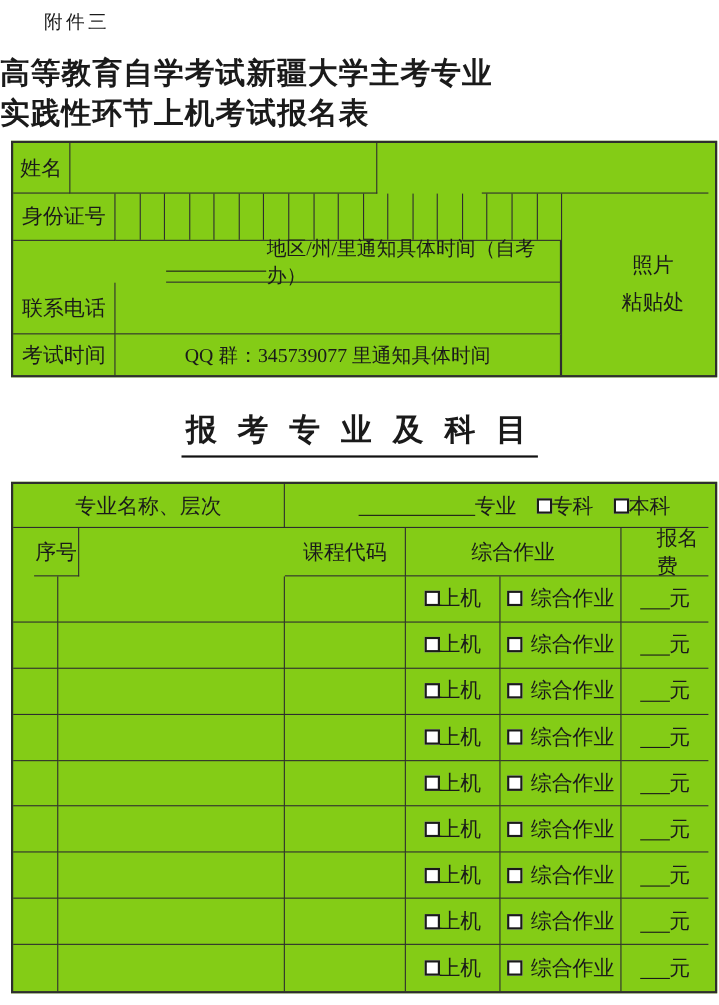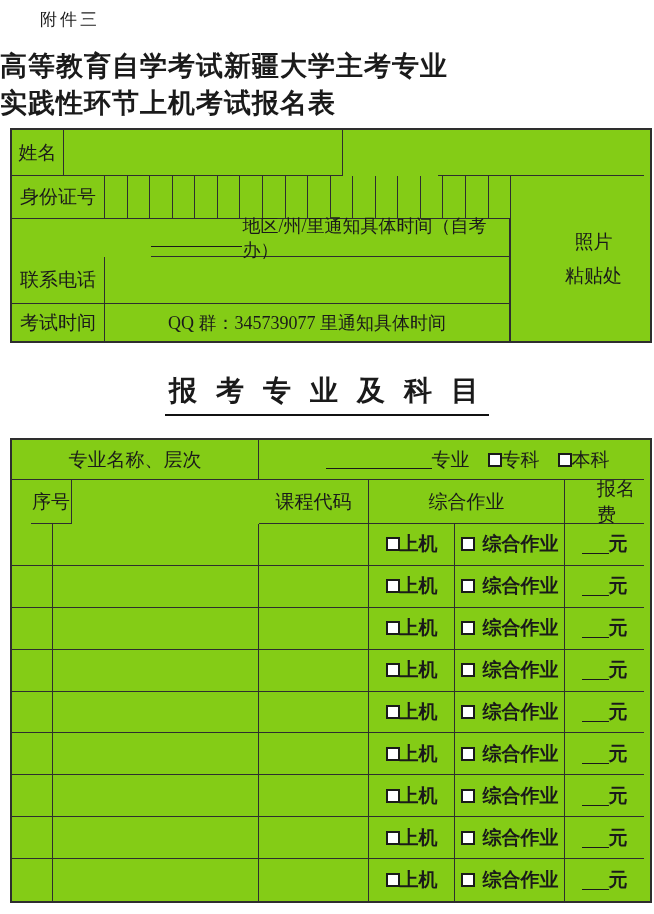--- a/index.html
+++ b/index.html
@@ -91,21 +91,21 @@
   .sp18 { display: inline-block; width: 18px; }
   .fs18 { font-size: 18px; }
   
   .course-rows {
     position: absolute;
     left: 0; top: 84px;
     width: 632px; height: 377px;
     display: flex;
     flex-direction: column;
   }
-  .course-row { flex: 1; display: flex; font-weight: bold; }
+  .course-row { flex: 1; display: flex; }
   .c2cell {
     border-right: 1.5px solid #2e2e2e;
     border-bottom: 1.5px solid #2e2e2e;
     display: flex;
     align-items: center;
     justify-content: center;
     font-size: 19px;
     height: 100%;
   }
   .course-row:last-child .c2cell { border-bottom: none; }

